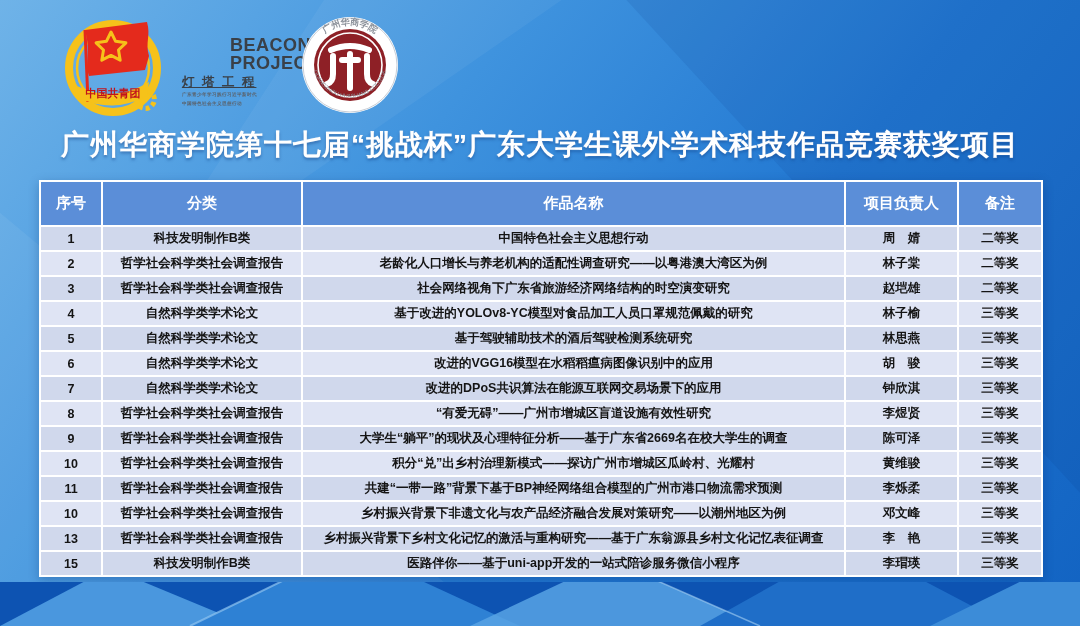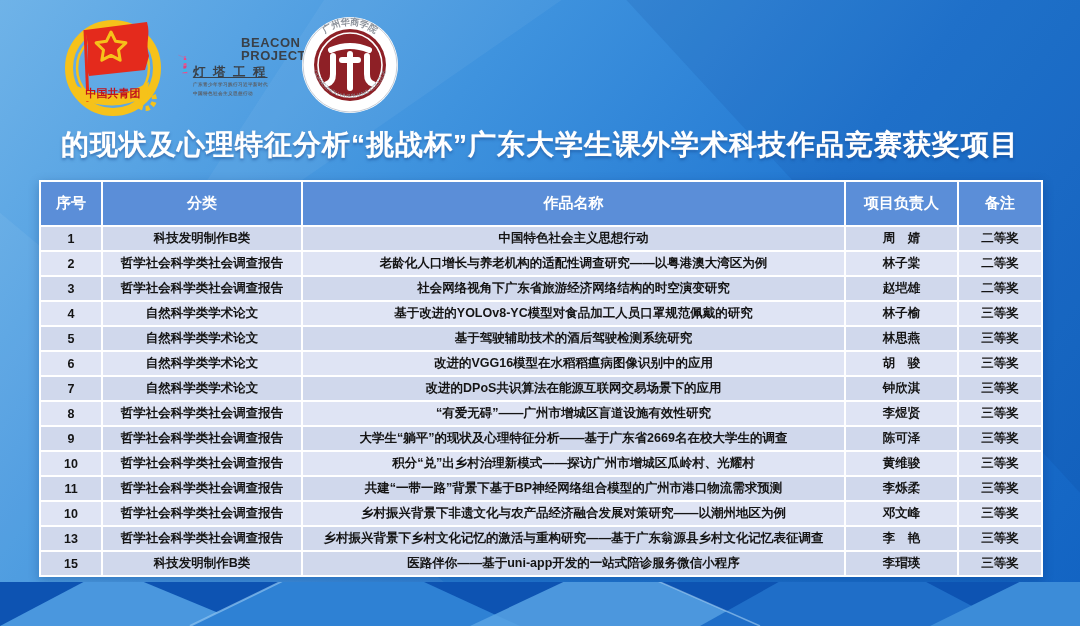--- a/index.html
+++ b/index.html
@@ -18,21 +18,21 @@
   .bottom-band{position:absolute;left:0;bottom:0;width:1080px;height:44px;background:#0d53b2;}
   .bottom-band svg{display:block;}
   
   .logo-row{position:absolute;left:0;top:12px;width:1080px;height:108px;}
   .logo{position:absolute;top:0;}
   .logo-league{left:55px;width:118px;height:106px;}
   .logo-beacon{left:178px;width:128px;height:106px;}
   .logo-college{left:300px;width:100px;height:104px;}
   .beacon-wrap{display:flex;align-items:flex-start;}
   .beacon-text{margin-left:4px;margin-top:24px;line-height:1;}
-  .beacon-en{font-weight:bold;color:#3a4048;font-size:13px;letter-spacing:0.5px;padding-left:48px;}
+  .beacon-en{font-weight:bold;color:#3a4048;font-size:18px;letter-spacing:0.5px;padding-left:48px;}
   .beacon-cn{margin-top:4px;font-weight:bold;color:#3a4048;font-size:12.5px;letter-spacing:2px;text-decoration:underline;}
   .beacon-sub{margin-top:3px;color:#5a626c;font-size:4.6px;letter-spacing:0.4px;line-height:1.5;font-weight:bold;}
   
   .page-title{position:absolute;left:0;top:126px;width:1080px;text-align:center;
     color:#ffffff;font-size:28px;font-weight:800;letter-spacing:1px;
     text-shadow:0 2px 3px rgba(15,60,130,0.5), 0 0 1px rgba(255,255,255,0.6);}
   
   .award-table{position:absolute;left:39px;top:180px;width:1002px;border-collapse:collapse;
     table-layout:fixed;box-shadow:0 3px 10px rgba(0,40,100,0.28);}
   .award-table th,.award-table td{border:2px solid #ffffff;text-align:center;vertical-align:middle;
@@ -112,21 +112,21 @@
         <text font-size="9" fill="#8a9099" font-weight="bold">
           <textPath href="#arcTop" startOffset="50%" text-anchor="middle">广州华商学院</textPath>
         </text>
         <text font-size="5.5" fill="#8a9099">
           <textPath href="#arcBot" startOffset="50%" text-anchor="middle">GUANGZHOU HUASHANG COLLEGE</textPath>
         </text>
       </svg>
     </div>
   </div>
 
-  <div class="page-title">的现状及心理特征分析“挑战杯”广东大学生课外学术科技作品竞赛获奖项目</div>
+  <div class="page-title">广州华商学院第十七届“挑战杯”广东大学生课外学术科技作品竞赛获奖项目</div>
 
   <table class="award-table">
     <colgroup>
       <col class="c-idx">
         <col class="c-cat">
         <col class="c-title">
         <col class="c-leader">
         <col class="c-note">
     </colgroup>
     <thead>

